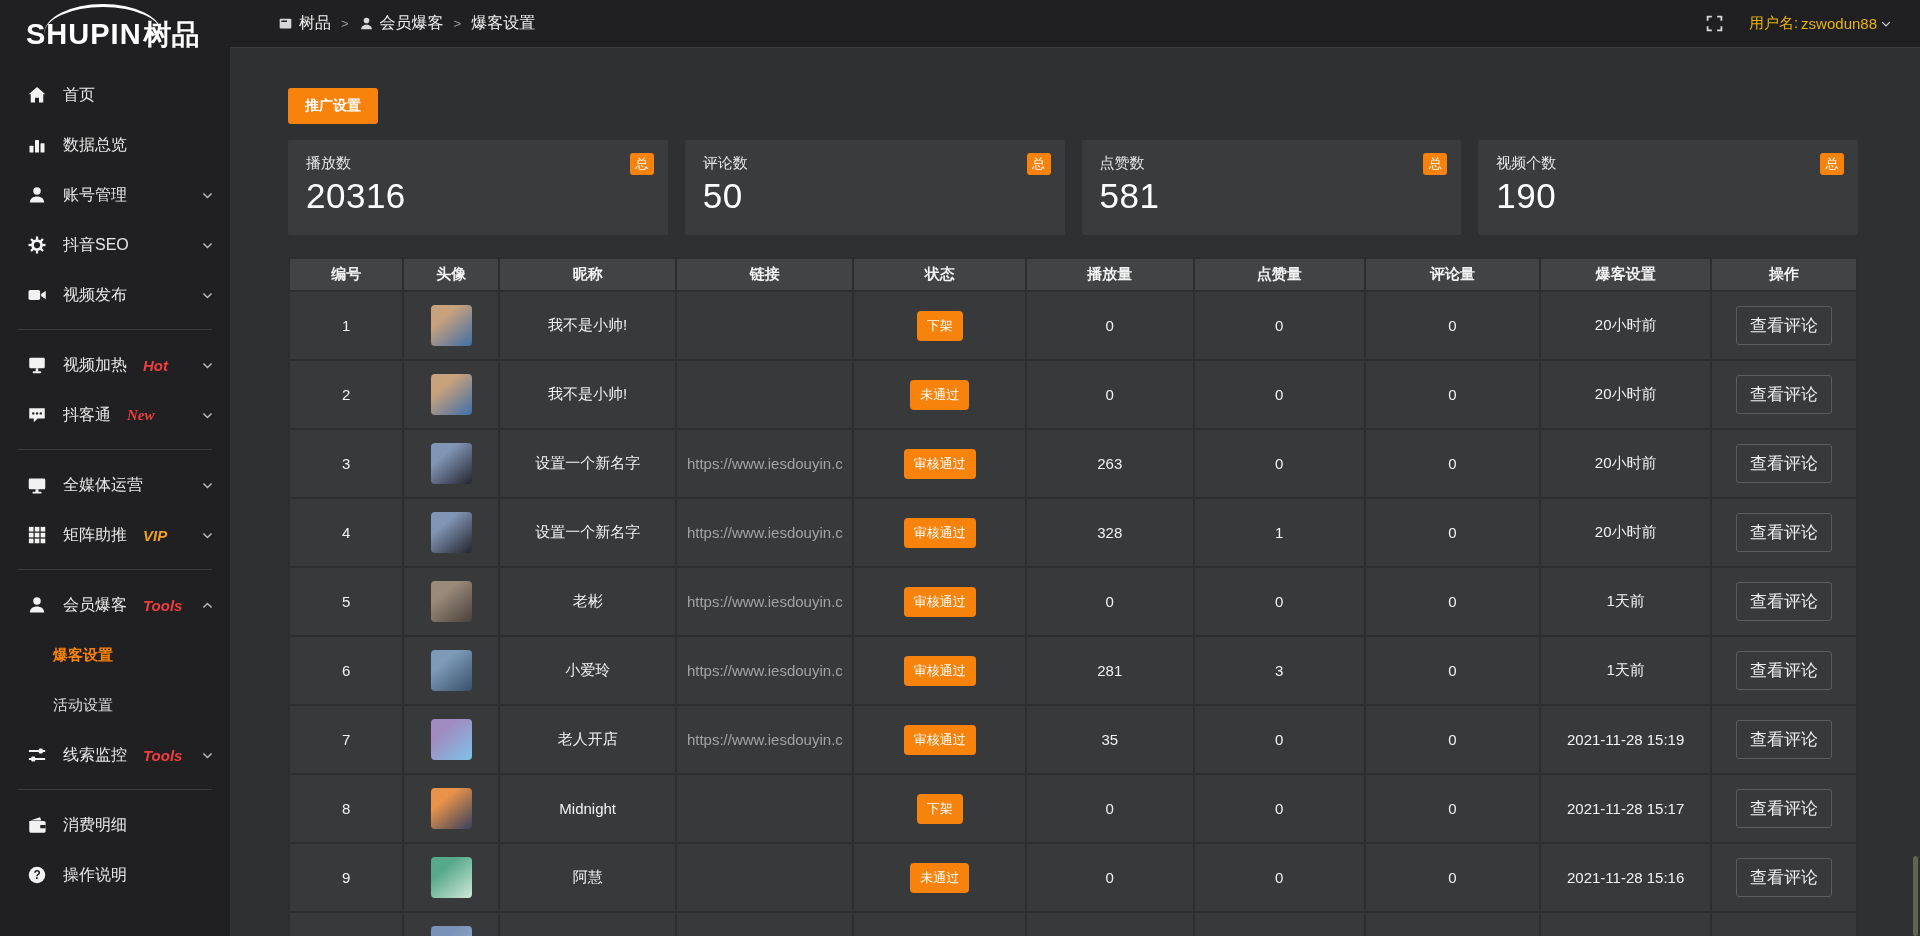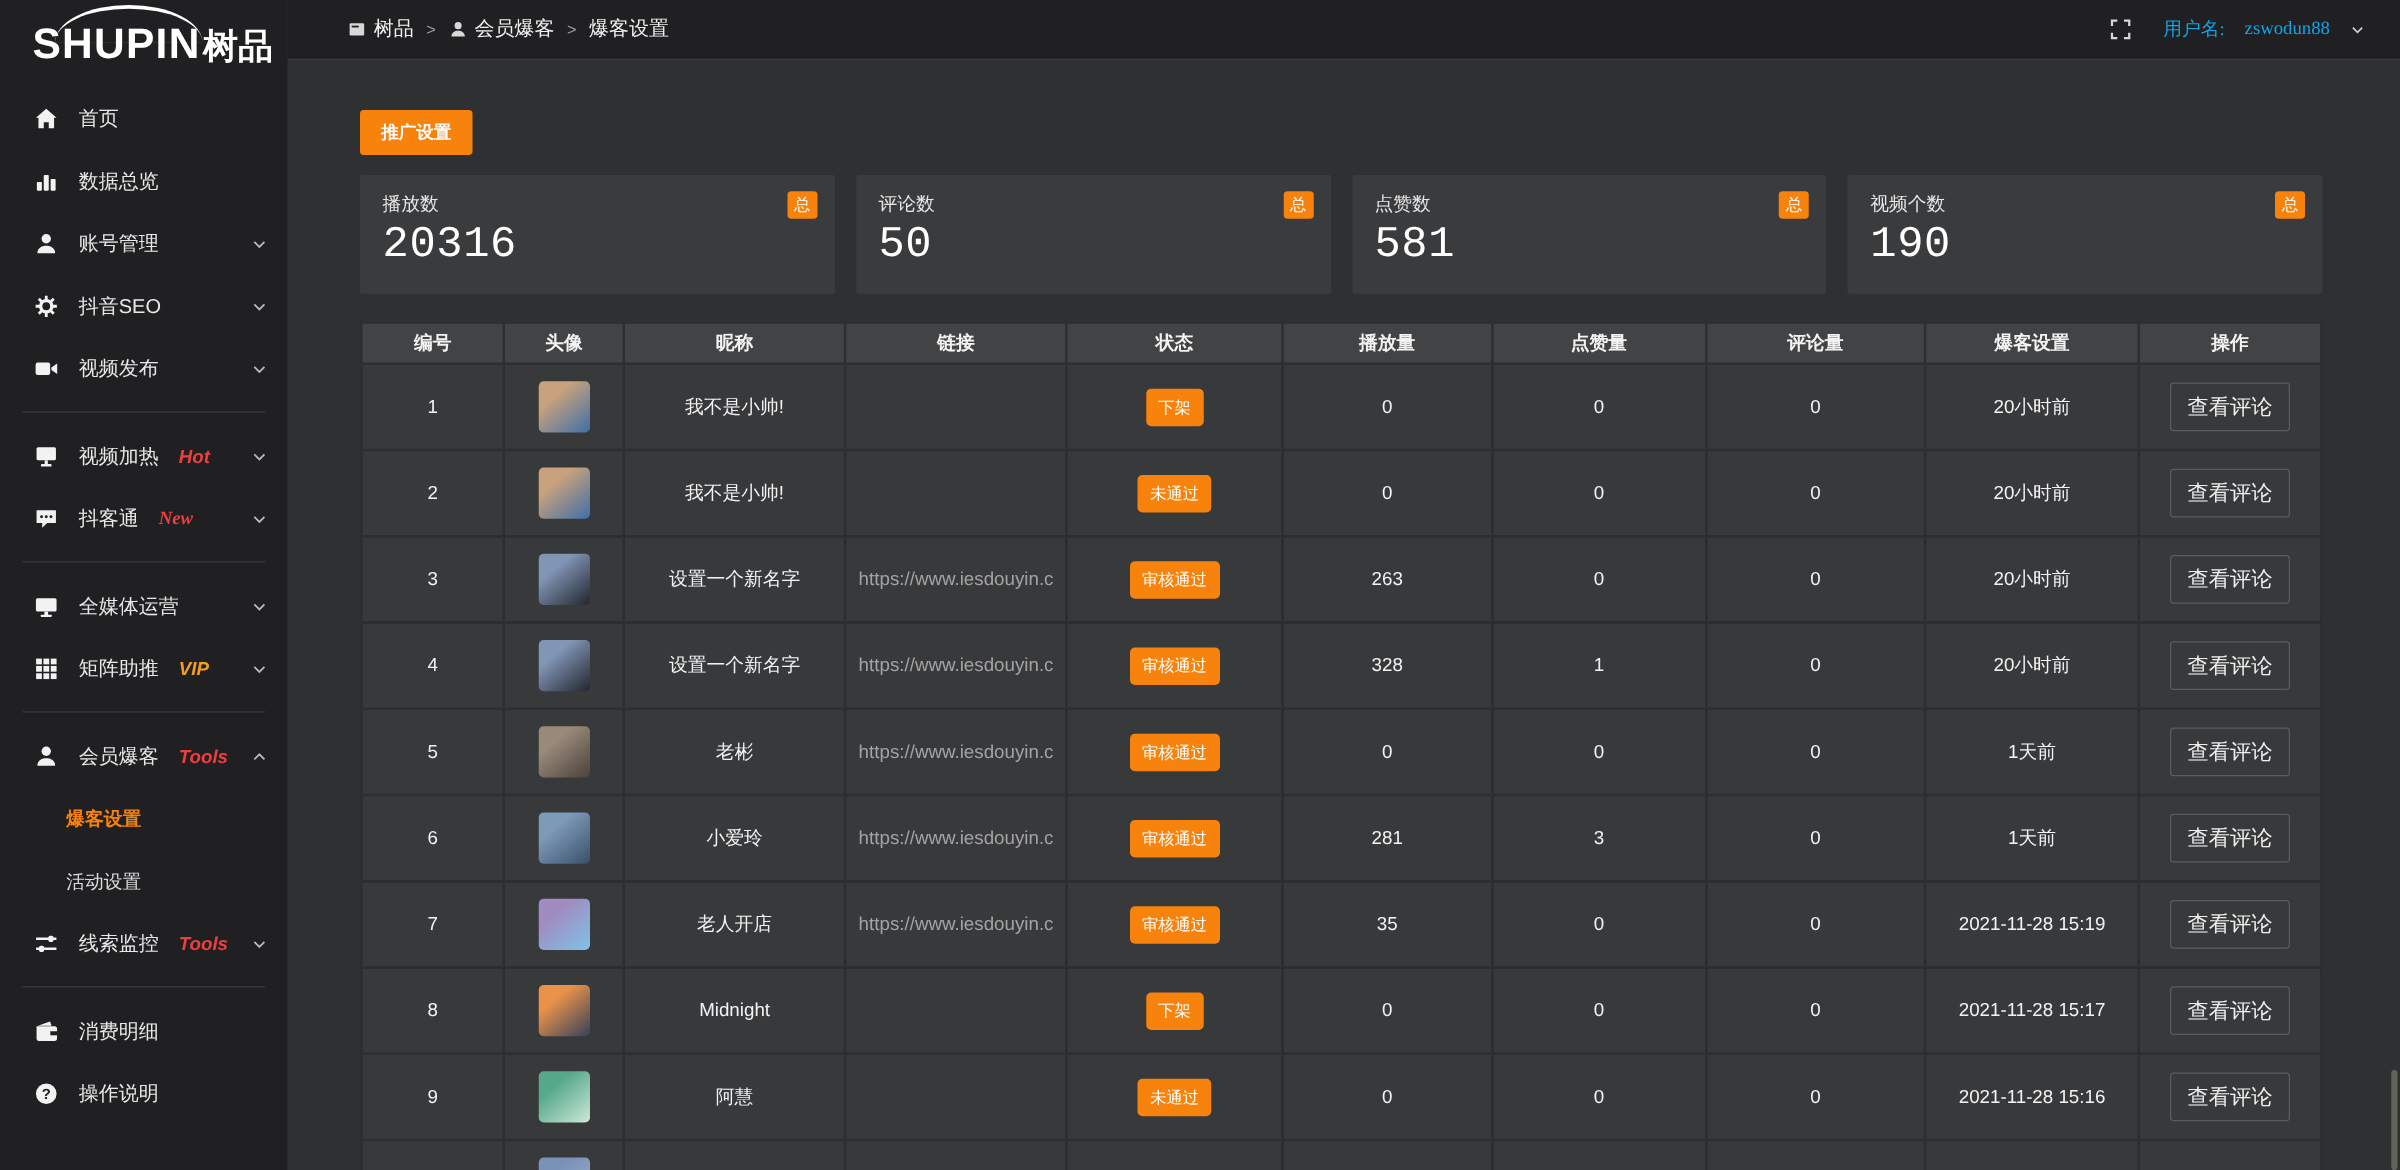--- a/index.html
+++ b/index.html
@@ -13,21 +13,21 @@
   
   .sidebar {
     position:absolute; left:0; top:0; width:230px; height:936px;
     background:#202022; z-index:5;
   }
   .logo { position:relative; height:60px; padding:16px 0 0 26px; white-space:nowrap; }
   .logo-arc {
     position:absolute; left:44px; top:4px; width:118px; height:30px;
     border-top:3px solid #fff; border-radius:50% 50% 0 0 / 100% 100% 0 0;
   }
-  .logo-en { font-size:34px; font-weight:bold; letter-spacing:1px; color:#fff; }
+  .logo-en { font-size:29px; font-weight:bold; letter-spacing:1px; color:#fff; }
   .logo-cn { font-size:28px; font-weight:bold; color:#fff; margin-left:2px; }
   .menu { padding-top:10px; }
   .menu-item {
     position:relative; display:flex; align-items:center;
     height:50px; padding:0 16px 0 27px; font-size:16px; color:#e8e8e8; cursor:pointer;text-align:center;
   }
   .menu-item .mi-icon { width:20px; height:20px; margin-right:16px; color:#f2f2f2; flex:0 0 20px; }
   .mi-icon svg, .crumb-icon svg, .chev svg, .fs-icon svg { width:100%; height:100%; display:block; }
   .mi-badge { margin-left:16px; font-style:italic; font-weight:bold; font-size:15px; }
   .chev { position:absolute; right:16px; width:13px; height:13px; color:#b9b9b9; }
@@ -42,37 +42,37 @@
     position:absolute; left:230px; right:0; top:0; height:48px;
     background:#202022; border-bottom:1px solid #3a3b3d;
     display:flex; align-items:center; padding:0 28px 0 48px; z-index:4;
   }
   .breadcrumb { display:flex; align-items:center; gap:10px; font-size:16px; color:#f0f0f0; }
   .crumb { display:flex; align-items:center; gap:6px; cursor:pointer; }
   .crumb-icon { width:15px; height:15px; color:#d8d8d8; }
   .crumb-sep { color:#9a9a9a; font-size:13px; }
   .topbar-right { margin-left:auto; display:flex; align-items:center; gap:26px; }
   .fs-icon { width:17px; height:17px; color:#d8d8d8; cursor:pointer; }
-  .user-box { display:flex; align-items:center; gap:16px; font-size:15px; color:#0ea5e9; cursor:pointer;font-family:Liberation Serif, serif; }
+  .user-box { display:flex; align-items:center; gap:3px; font-size:15px; color:#eab308; cursor:pointer; }
   .user-box .chev-inline { width:12px; height:12px; color:#cfcfcf; }
   .chev-inline svg { width:100%; height:100%; display:block; }
   
   .main { position:absolute; left:230px; right:0; top:48px; bottom:0; padding:0 62px 0 58px; }
   .promo-btn {
     margin-top:40px; display:inline-block; background:#f7820c; color:#fff;
     font-size:14px; font-weight:bold; border:none; border-radius:3px;
     padding:9px 17px; cursor:pointer;
   }
   .stats-row { display:flex; gap:17px; margin-top:16px; }
   .stat-card {
     position:relative; flex:1; height:95px; background:#3a3b3d;
     padding:14px 18px 0 18px; border-radius:2px;
   }
   .stat-label { font-size:15px; color:#e6e6e6; }
-  .stat-value { font-size:35px; color:#fff; font-weight:500; margin-top:3px; letter-spacing:.5px;font-family:Liberation Mono, monospace; }
+  .stat-value { font-size:35px; color:#fff; font-weight:500; margin-top:3px; letter-spacing:.5px; }
   .stat-badge {
     position:absolute; top:13px; right:14px; background:#f7820c; color:#fff;
     font-size:13px; line-height:22px; width:24px; height:22px; text-align:center; border-radius:3px;
   }
   
   .data-table { width:100%; margin-top:22px; border-collapse:collapse; table-layout:fixed; }
   .data-table th {
     background:#424345; height:33px; font-size:15px; font-weight:bold; color:#f2f2f2;
     border:2px solid #2d2e30; text-align:center;
   }

